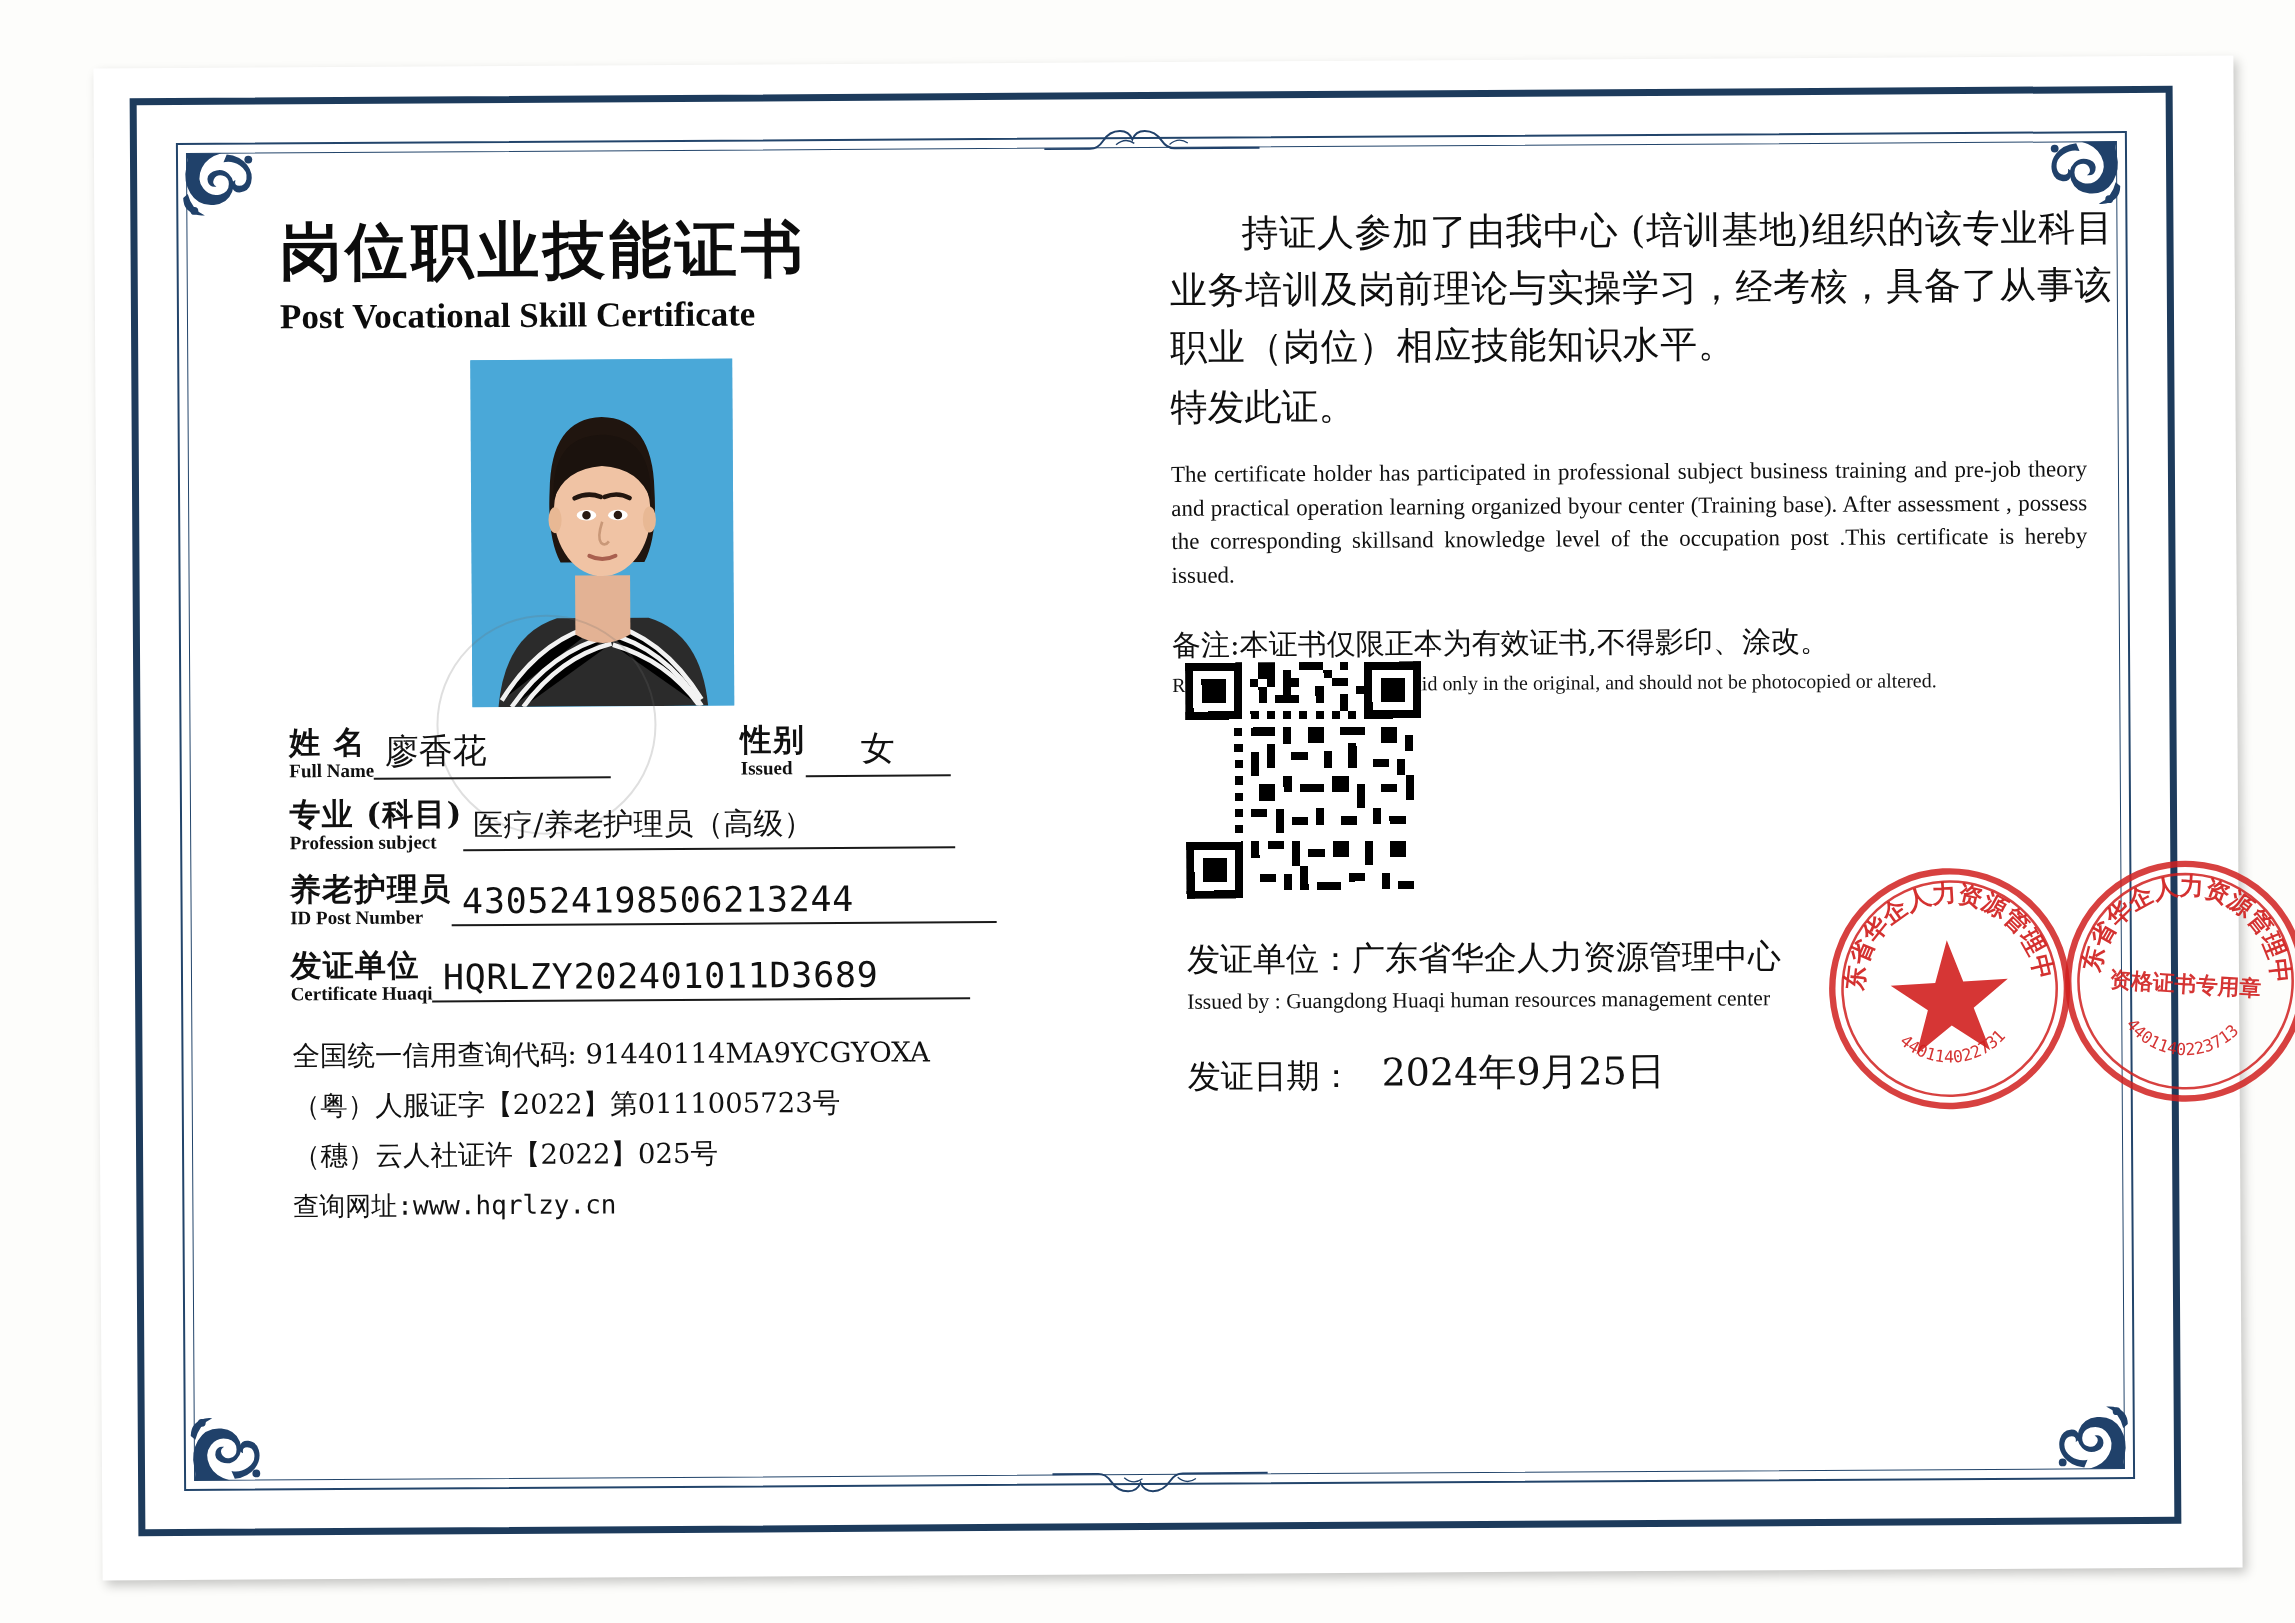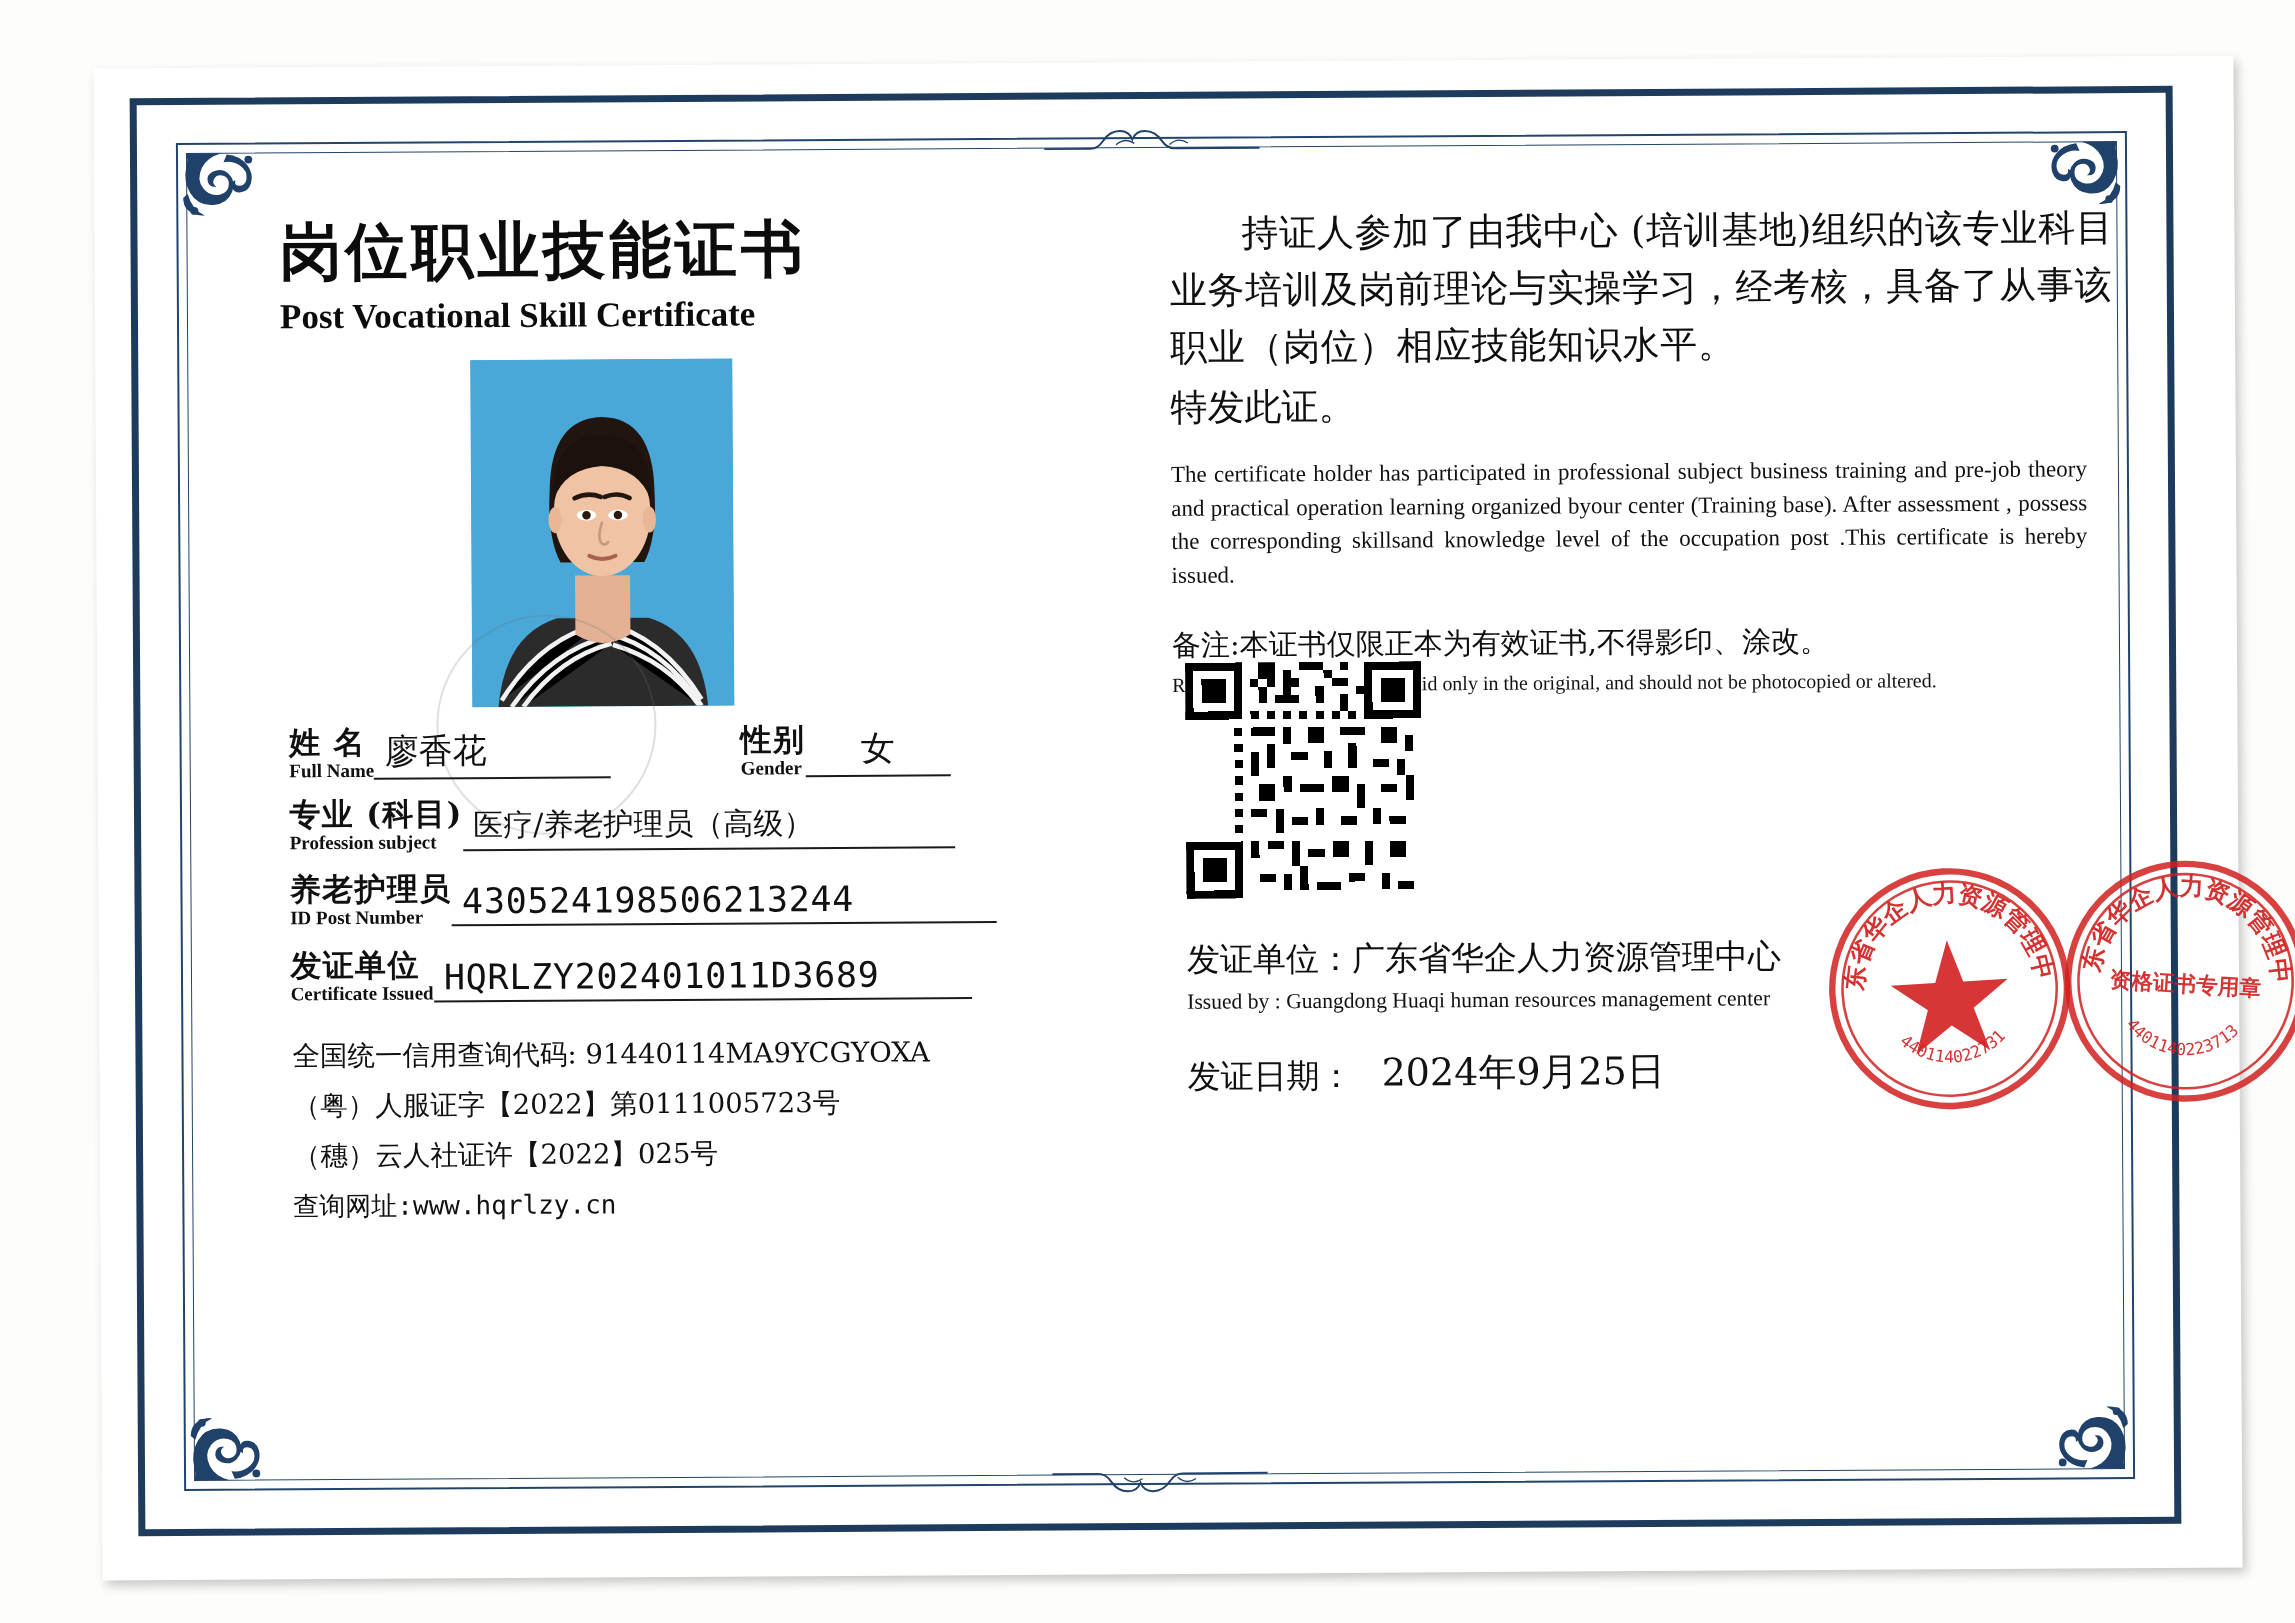--- a/index.html
+++ b/index.html
@@ -400,21 +400,21 @@
             <div class="fld-label">
               <span class="cn">姓 名</span>
               <span class="en">Full Name</span>
             </div>
             <div class="fld-value" style="width:216px;">廖香花</div>
           </div>
 
           <div class="field-row" id="row-gender">
             <div class="fld-label">
               <span class="cn">性别</span>
-              <span class="en">Gender</span>
+              <span class="en">Issued</span>
             </div>
             <div class="fld-value" style="width:124px; text-align:center;">女</div>
           </div>
 
           <div class="field-row" id="row-prof">
             <div class="fld-label">
               <span class="cn">专业 (科目)</span>
               <span class="en">Profession subject</span>
             </div>
             <div class="fld-value" style="width:471px; font-size:30px;">医疗/养老护理员（高级）</div>
@@ -424,21 +424,21 @@
             <div class="fld-label">
               <span class="cn">养老护理员</span>
               <span class="en">ID Post Number</span>
             </div>
             <div class="fld-value mono" style="width:524px;">430524198506213244</div>
           </div>
 
           <div class="field-row" id="row-certno">
             <div class="fld-label">
               <span class="cn">发证单位</span>
-              <span class="en">Certificate Issued</span>
+              <span class="en">Certificate Huaqi</span>
             </div>
             <div class="fld-value mono" style="width:517px;">HQRLZY202401011D3689</div>
           </div>
 
           <div id="footer-lines">
             <div class="foot-line">全国统一信用查询代码: 91440114MA9YCGYOXA</div>
             <div class="foot-line">（粤）人服证字【2022】第0111005723号</div>
             <div class="foot-line">（穗）云人社证许【2022】025号</div>
             <div class="foot-line mono-tail">查询网址:www.hqrlzy.cn</div>
           </div>

